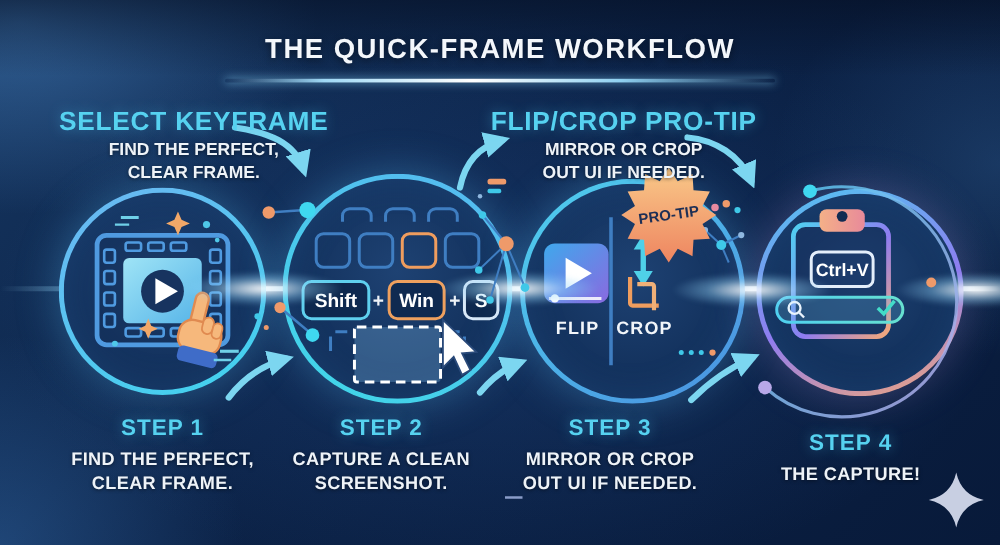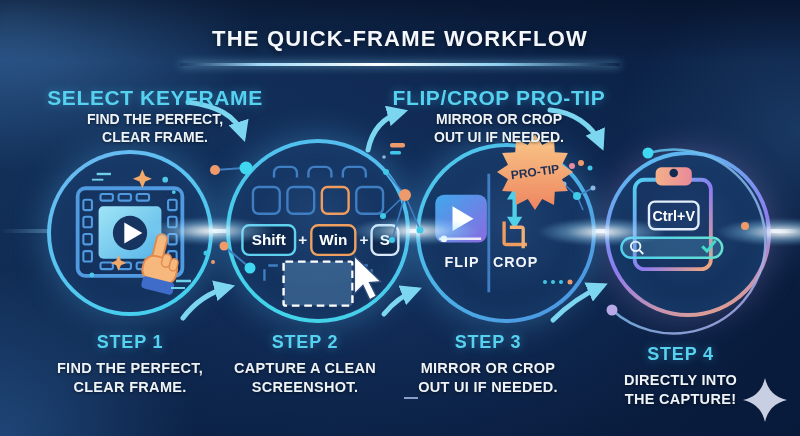--- a/index.html
+++ b/index.html
@@ -337,17 +337,16 @@
     <div class="step-line">CAPTURE A CLEAN</div>
     <div class="step-line">SCREENSHOT.</div>
   </div>
   <div class="step" id="step3">
     <div class="step-heading">STEP 3</div>
     <div class="step-line">MIRROR OR CROP</div>
     <div class="step-line">OUT UI IF NEEDED.</div>
   </div>
   <div class="step" id="step4">
     <div class="step-heading">STEP 4</div>
-    <div class="step-line">DIRECTLY INTO</div>
     <div class="step-line">THE CAPTURE!</div>
   </div>
 
 </div>
 
 </body></html>

